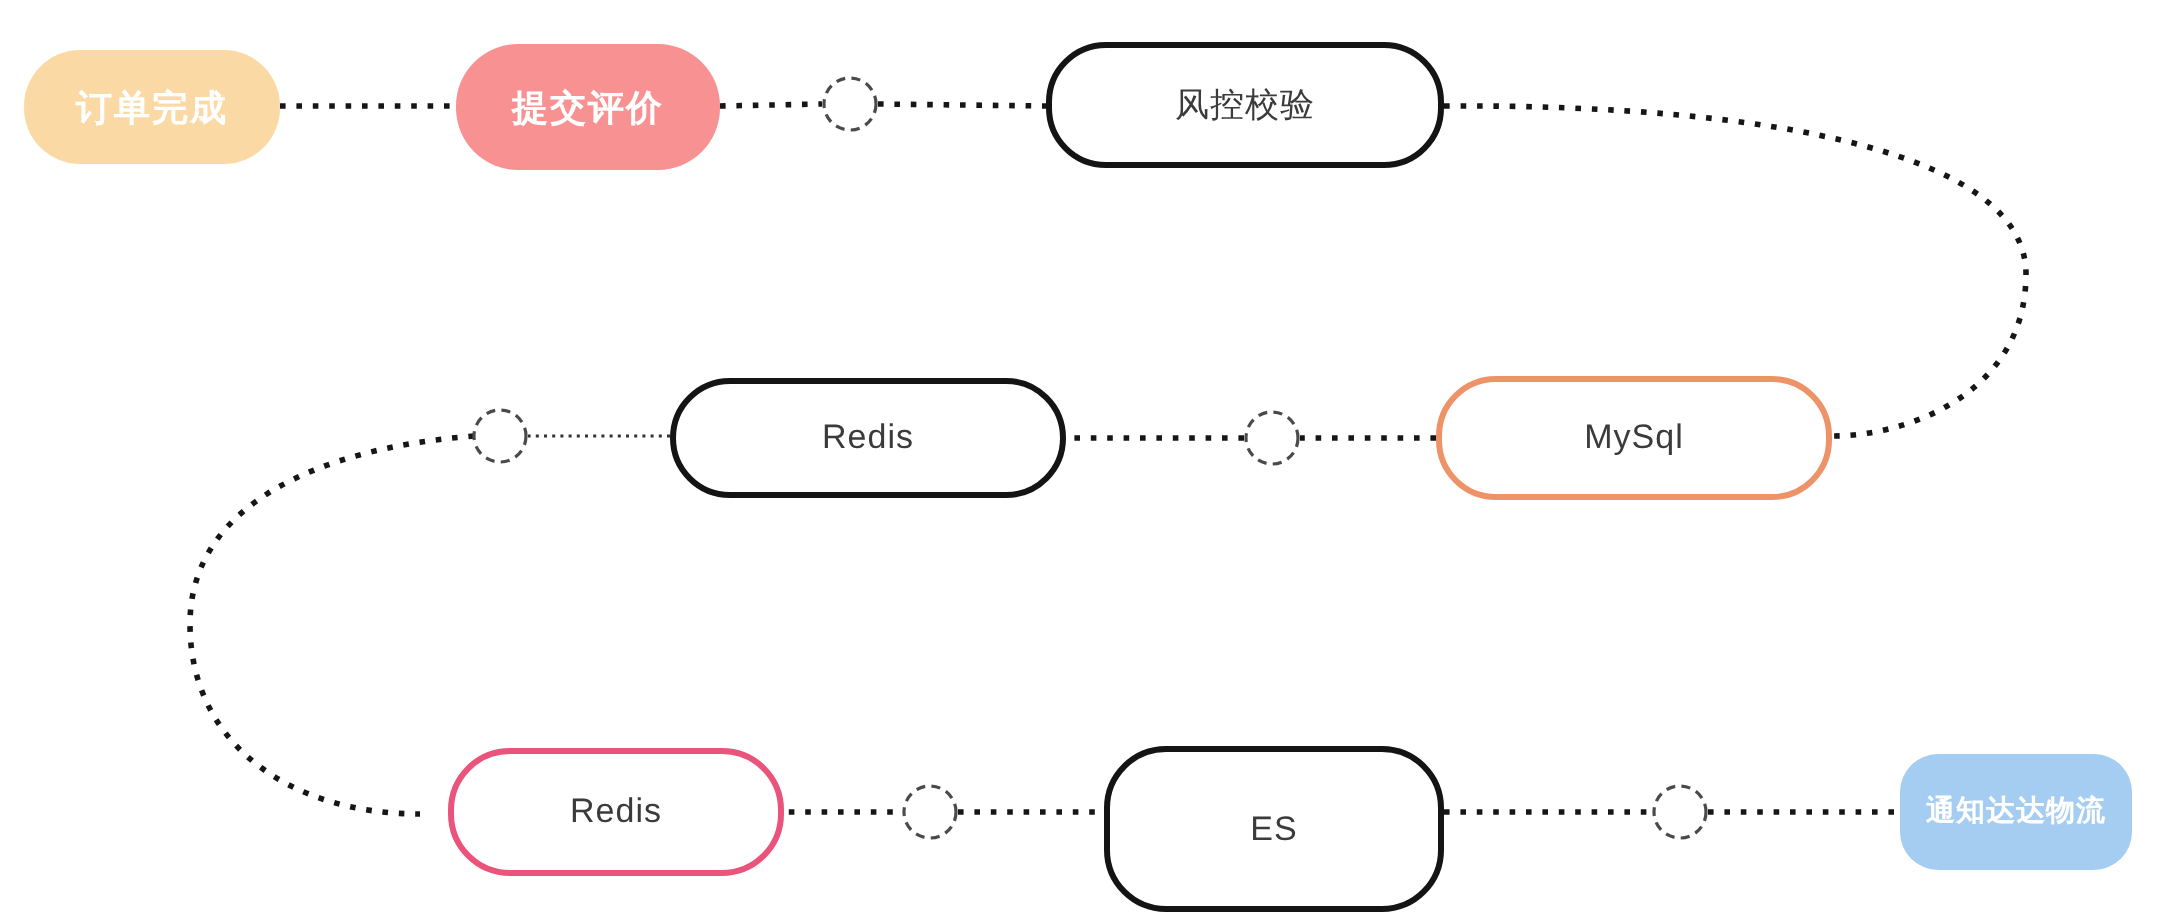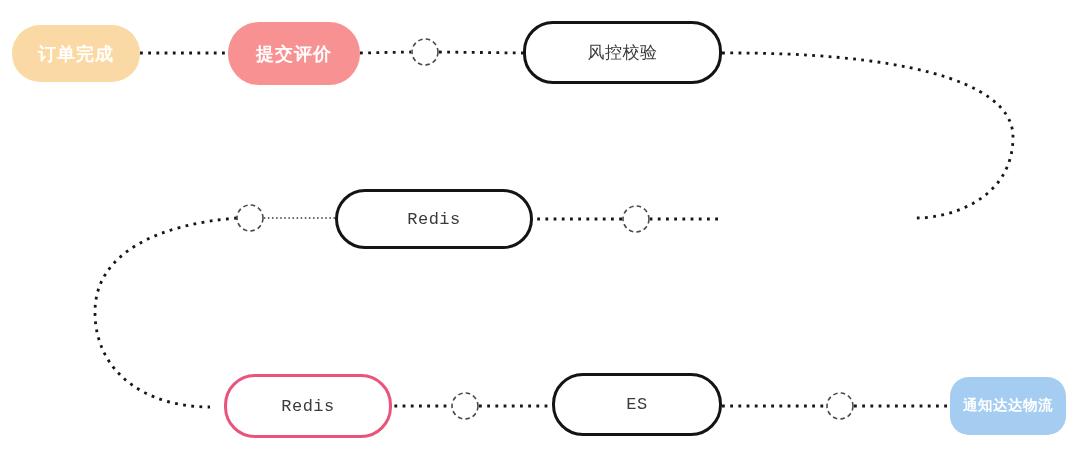--- a/index.html
+++ b/index.html
@@ -7,21 +7,20 @@
     padding: 0;
     background: #ffffff;
     font-family: "Liberation Sans", sans-serif;
   }
   .stage {
     position: relative;
     width: 1080px;
     height: 456px;
     background: #ffffff;
     overflow: hidden;
-    font-family: Liberation Mono, monospace;
   }
   .wires {
     position: absolute;
     left: 0;
     top: 0;
     width: 1080px;
     height: 456px;
     z-index: 1;
   }
   .node {
@@ -108,26 +107,29 @@
   </div>
 
   <div class="node outline" style="left: 523px; top: 21px; width: 199px; height: 63px; border-radius: 30px; border-color: rgb(20, 20, 20);">
     <span class="label-dark">风控校验</span>
   </div>
 
   <div class="node outline" style="left: 335px; top: 189px; width: 198px; height: 60px; border-radius: 30px; border-color: rgb(20, 20, 20);">
     <span class="label-dark">Redis</span>
   </div>
 
+  <div class="node outline" style="left: 718px; top: 188px; width: 198px; height: 62px; border-radius: 30px; border-color: rgb(238, 147, 104);">
+    <span class="label-dark">MySql</span>
+  </div>
 
   <div class="node outline" style="left: 224px; top: 374px; width: 168px; height: 64px; border-radius: 31px; border-color: rgb(234, 83, 123);">
     <span class="label-dark">Redis</span>
   </div>
 
-  <div class="node outline" style="left: 552px; top: 373px; width: 170px; height: 63px; border-radius: 31px; border-color: rgb(20, 20, 20);">
+  <div class="node outline" style="left: 552px; top: 373px; width: 170px; height: 83px; border-radius: 31px; border-color: rgb(20, 20, 20);">
     <span class="label-dark">ES</span>
   </div>
 
   <div class="node filled" style="left: 950px; top: 377px; width: 116px; height: 58px; border-radius: 19px; background: rgb(165, 205, 242);">
     <div class="label-small" style="color: rgb(255, 255, 255);">
       <div>通知达达物流</div>
     </div>
   </div>
 
 </div>

